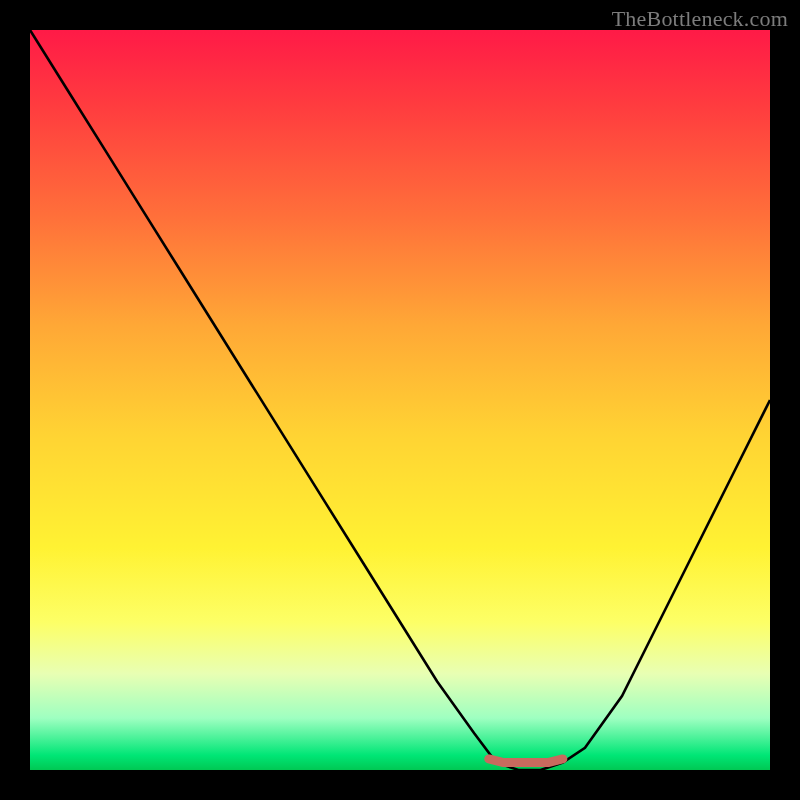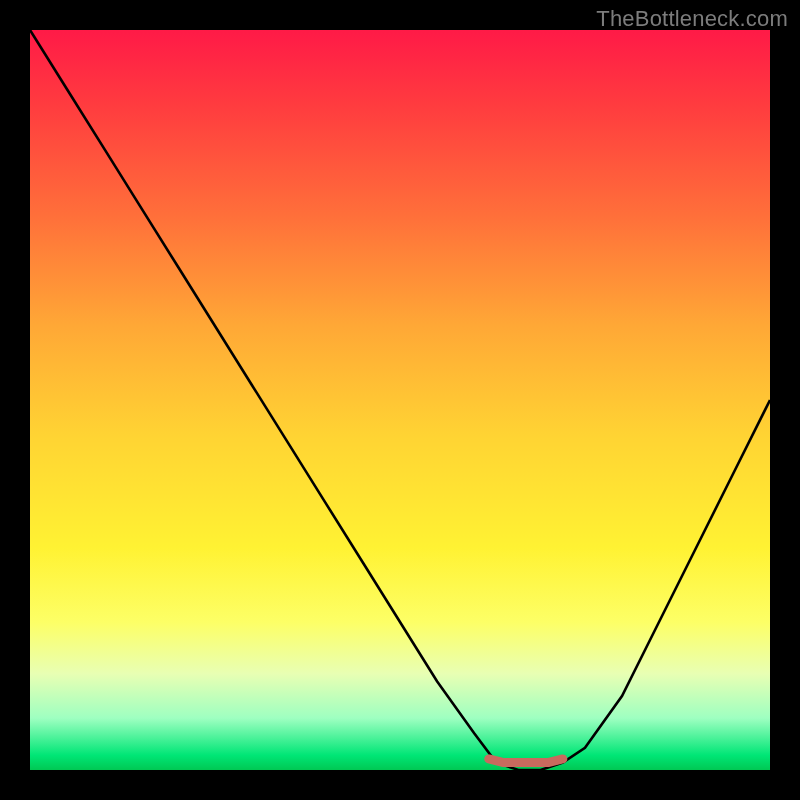--- a/index.html
+++ b/index.html
@@ -37,20 +37,21 @@
   }
   .watermark {
     position: absolute;
     top: 6px;
     right: 12px;
     color: #7c7c7c;
     font-size: 22px;
     font-weight: 500;
     letter-spacing: 0.2px;
     pointer-events: none;
+    font-family: Liberation Serif, serif;
   }
   svg.curve {
     position: absolute;
     inset: 0;
     width: 100%;
     height: 100%;
   }
 </style>
 </head>
 <body>

